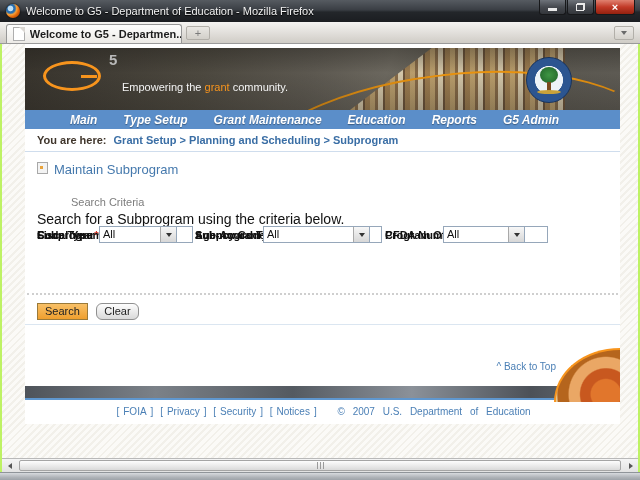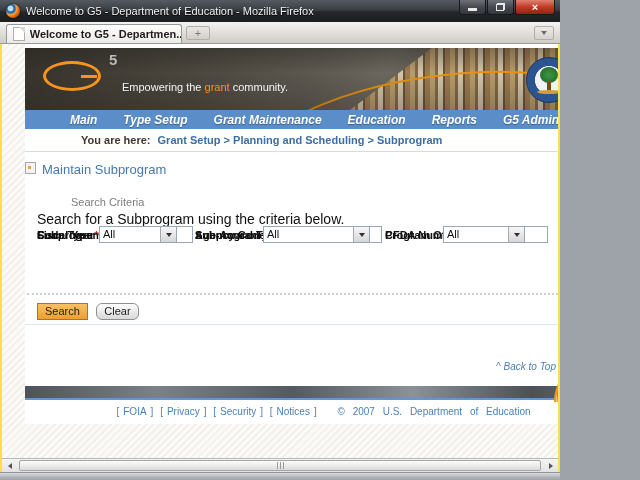--- a/index.html
+++ b/index.html
@@ -1,16 +1,16 @@
 <!DOCTYPE html>
 <html><head>
 <meta charset="utf-8">
 <style>
   html,body{margin:0;padding:0;background:#9ea3a9;font-family:"Liberation Sans",sans-serif;}
-  .window{position:relative;width:560px;height:480px;background:#fde047;overflow:hidden;}
+  .window{position:relative;width:640px;height:480px;background:#bef264;overflow:hidden;}
 
   
   .titlebar{position:absolute;top:0;left:0;right:0;height:22px;
     background:linear-gradient(#565b61,#3a3e44 45%,#23262a 55%,#1b1d21);
     display:flex;align-items:center;color:#f2f2f2;}
   .ff-icon{width:14px;height:14px;border-radius:50%;margin:0 6px 0 6px;
     background:radial-gradient(circle at 32% 32%, #bfe0f7 0 18%, #2a6fb0 24% 34%, #f6a13a 46%, #e4690b 62%, #9c3d00 88%);
     box-shadow:0 0 2px #000;}
   .title-text{font-size:11px;line-height:22px;text-shadow:0 1px 1px #000;}
   .winbtns{position:absolute;right:5px;top:0;display:flex;}
@@ -68,25 +68,25 @@
   .seal-ground{position:absolute;left:10px;top:32px;width:24px;height:4px;border-radius:50%;background:#c9a23a;}
 
   
   .nav{position:absolute;top:66px;left:0;right:0;height:19px;background:#5b8ec9;
     display:flex;align-items:center;padding-left:32px;box-sizing:border-box;}
   .nav-item{color:#fff;font-weight:bold;font-size:12px;padding:0 13px;text-shadow:0 1px 1px rgba(0,0,0,.35);font-style:italic;}
 
   
   .crumbs{position:absolute;top:85px;left:0;right:0;height:23px;line-height:23px;
     padding-left:12px;font-size:11px;font-weight:bold;border-bottom:1px solid #cfdded;box-sizing:border-box;}
-  .crumb-prefix{color:#40362c;margin-left:44px;}
+  .crumb-prefix{color:#40362c;}
   .crumb-path{color:#3a6ea5;margin-left:4px;}
 
   
-  .pagetitle{position:absolute;top:118px;left:0;display:flex;}
+  .pagetitle{position:absolute;top:118px;left:12px;display:flex;}
   .imgph{position:relative;width:9px;height:10px;border:1px solid #a8a8a8;background:#f3f3f3;margin-right:6px;}
   .imgph::after{content:"";position:absolute;left:2px;top:3px;width:3px;height:3px;background:#e8a33d;}
   .pagetitle-text{font-size:13px;color:#4579ad;}
 
   
   .crit{position:absolute;top:152px;left:12px;font-size:11px;color:#7d7d7d;margin-left:34px;}
   .instr{position:absolute;top:167px;left:12px;font-size:14px;color:#111;}
 
   
   .form{position:absolute;top:182px;left:0;right:0;height:66px;}
@@ -106,21 +106,21 @@
   .c20{left:74px;width:78px}.c21{left:238px;width:107px}
 
   .dotline{position:absolute;top:249px;left:2px;right:2px;border-top:2px dotted #cfcfcf;}
   .btns{position:absolute;top:257px;left:12px;}
   .btn{display:inline-block;height:17px;line-height:15px;font-size:11px;padding:0 7px;margin-right:4px;
     border:1px solid #8f8f8f;box-sizing:border-box;color:#222;}
   .btn.search{background:linear-gradient(#f8c067,#ef9f2e);border-color:#9a7a3a;}
   .btn.clear{background:linear-gradient(#fdfdfd,#d9d9d9);border-radius:6px;}
   .sep2{position:absolute;top:280px;left:0;right:0;height:1px;background:#dbe6f1;}
 
-  .backtop{position:absolute;top:317px;right:64px;font-size:10px;color:#4a7fb5;font-style:italic;}
+  .backtop{position:absolute;top:317px;right:64px;font-size:10px;color:#4a7fb5;}
 
   
   .chairs{position:absolute;top:304px;right:0;width:66px;height:54px;
     border-top-left-radius:100%;border-top:2px solid #f7941d;border-left:2px solid #f7941d;box-sizing:border-box;
     background:radial-gradient(circle at 78% 85%, #e1762c 0 22%, #c8581f 24% 38%, #eaa765 40% 55%, #b5651d 57% 72%, #e9cfa0 74% 100%);
     z-index:3;}
   .fbar{position:absolute;top:342px;left:0;right:0;height:12px;
     background:linear-gradient(90deg,#4e535a,#7b8188 22%,#545a61 45%,#8b9199 65%,#4c5158 85%,#6c727a);
     border-bottom:2px solid #5f97cf;z-index:2;}
   .flinks{position:absolute;top:362px;left:0;right:0;text-align:center;font-size:10px;color:#4a7fb5;}

